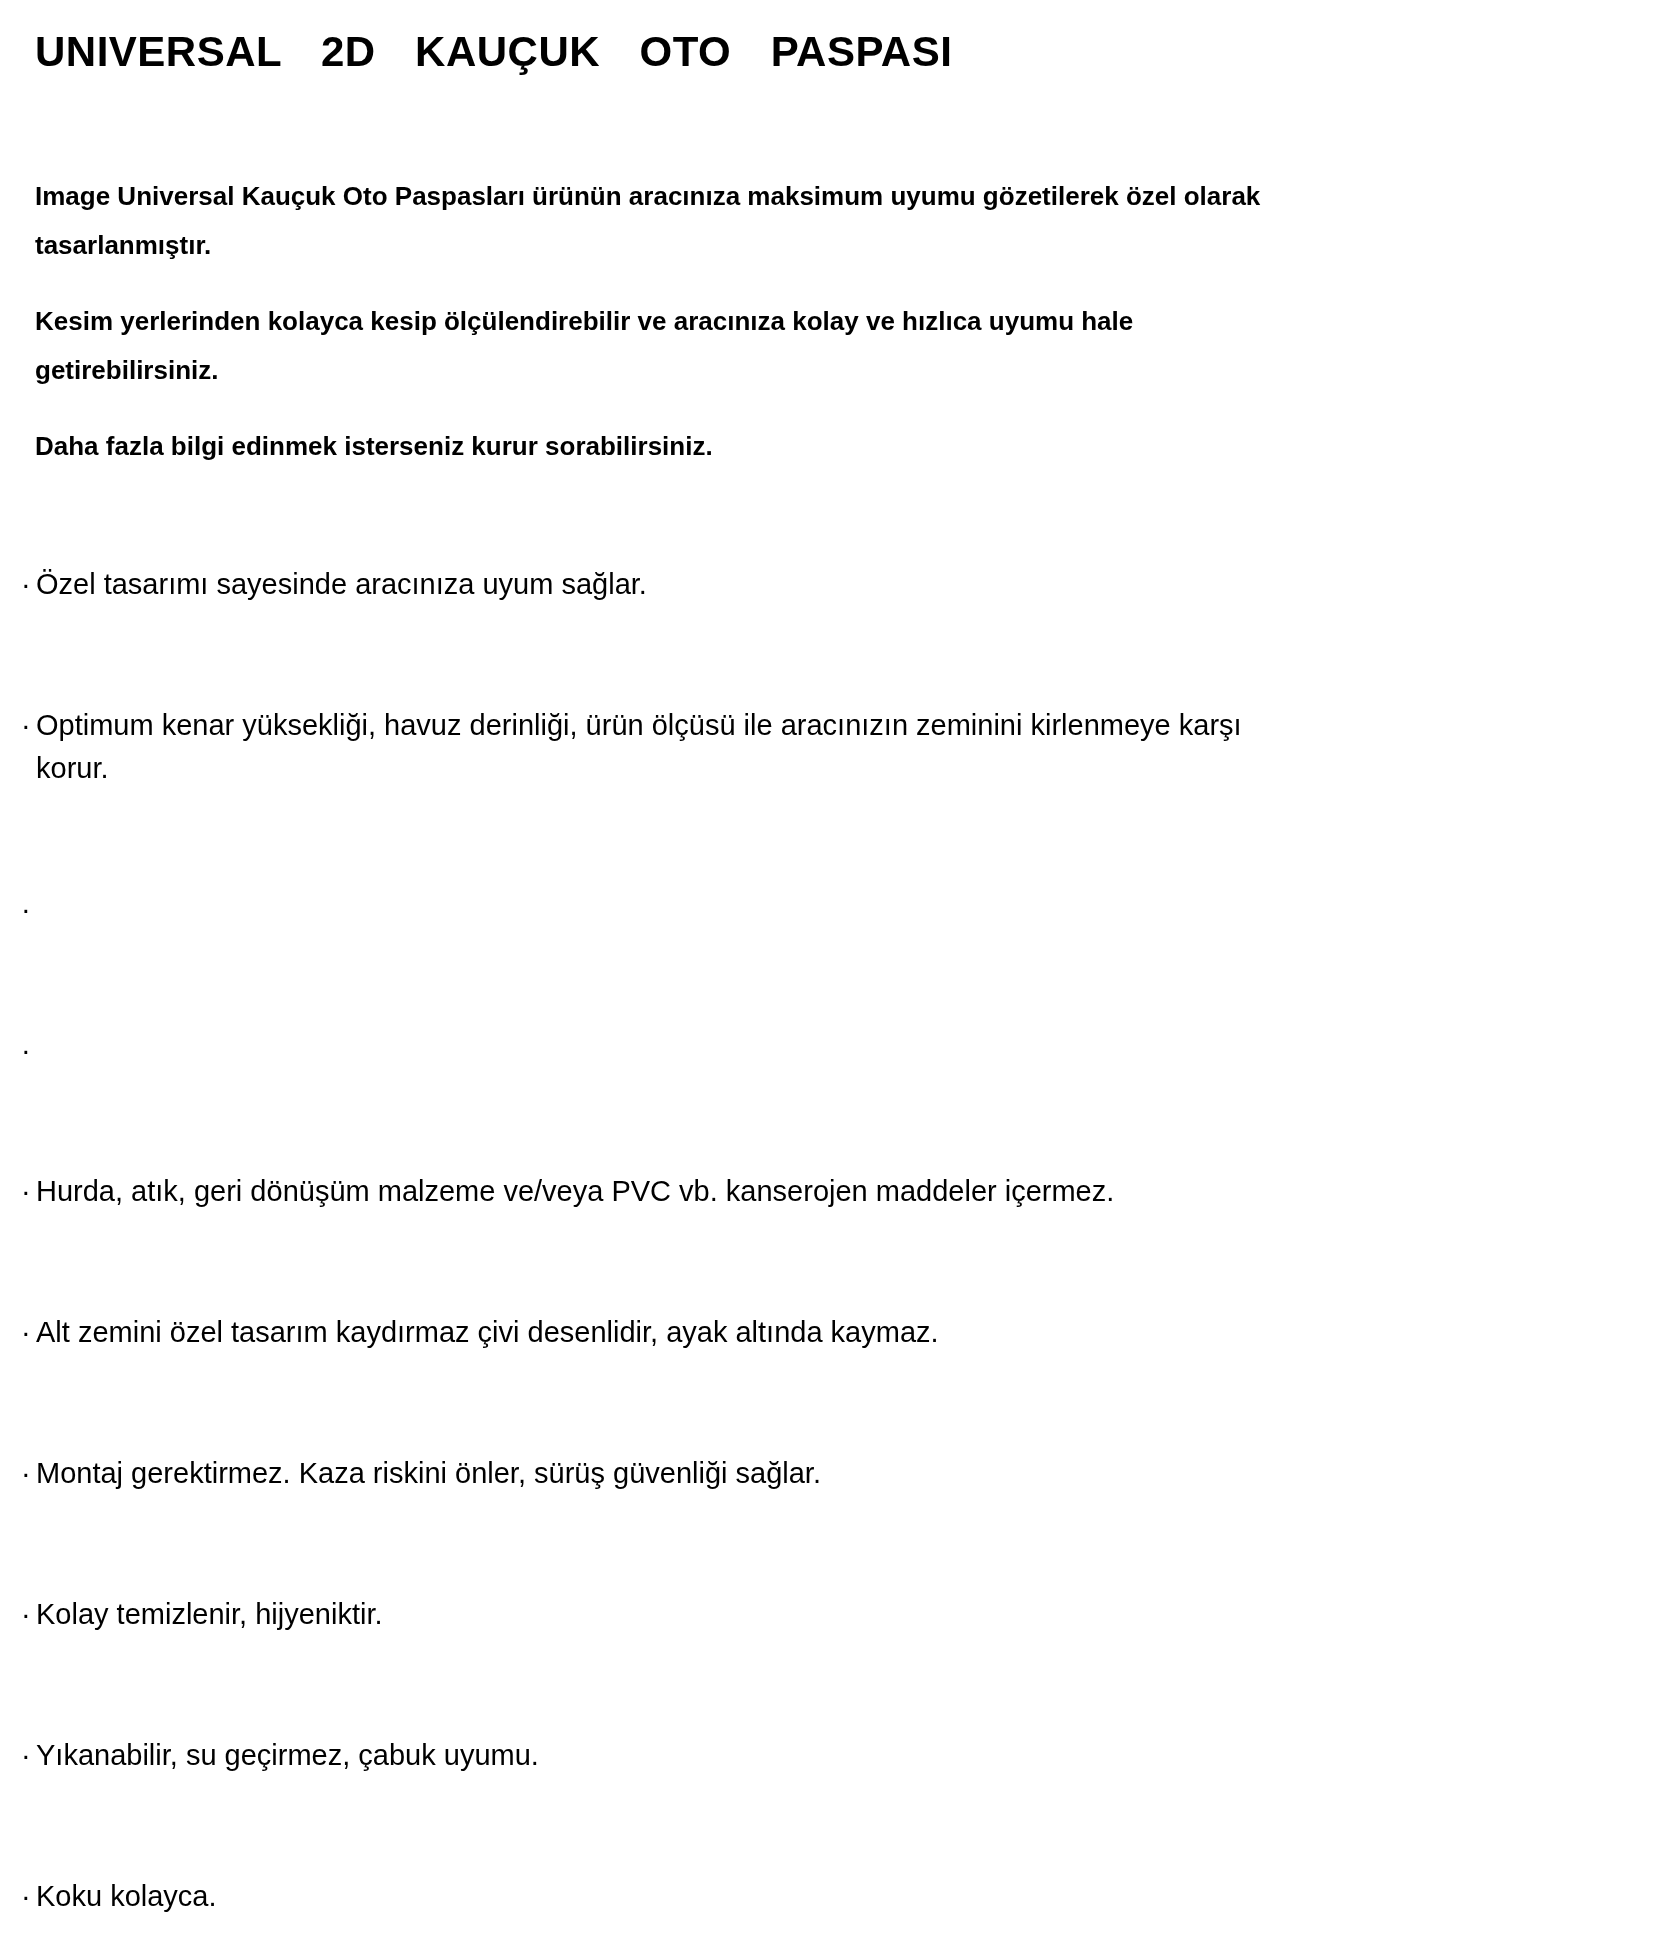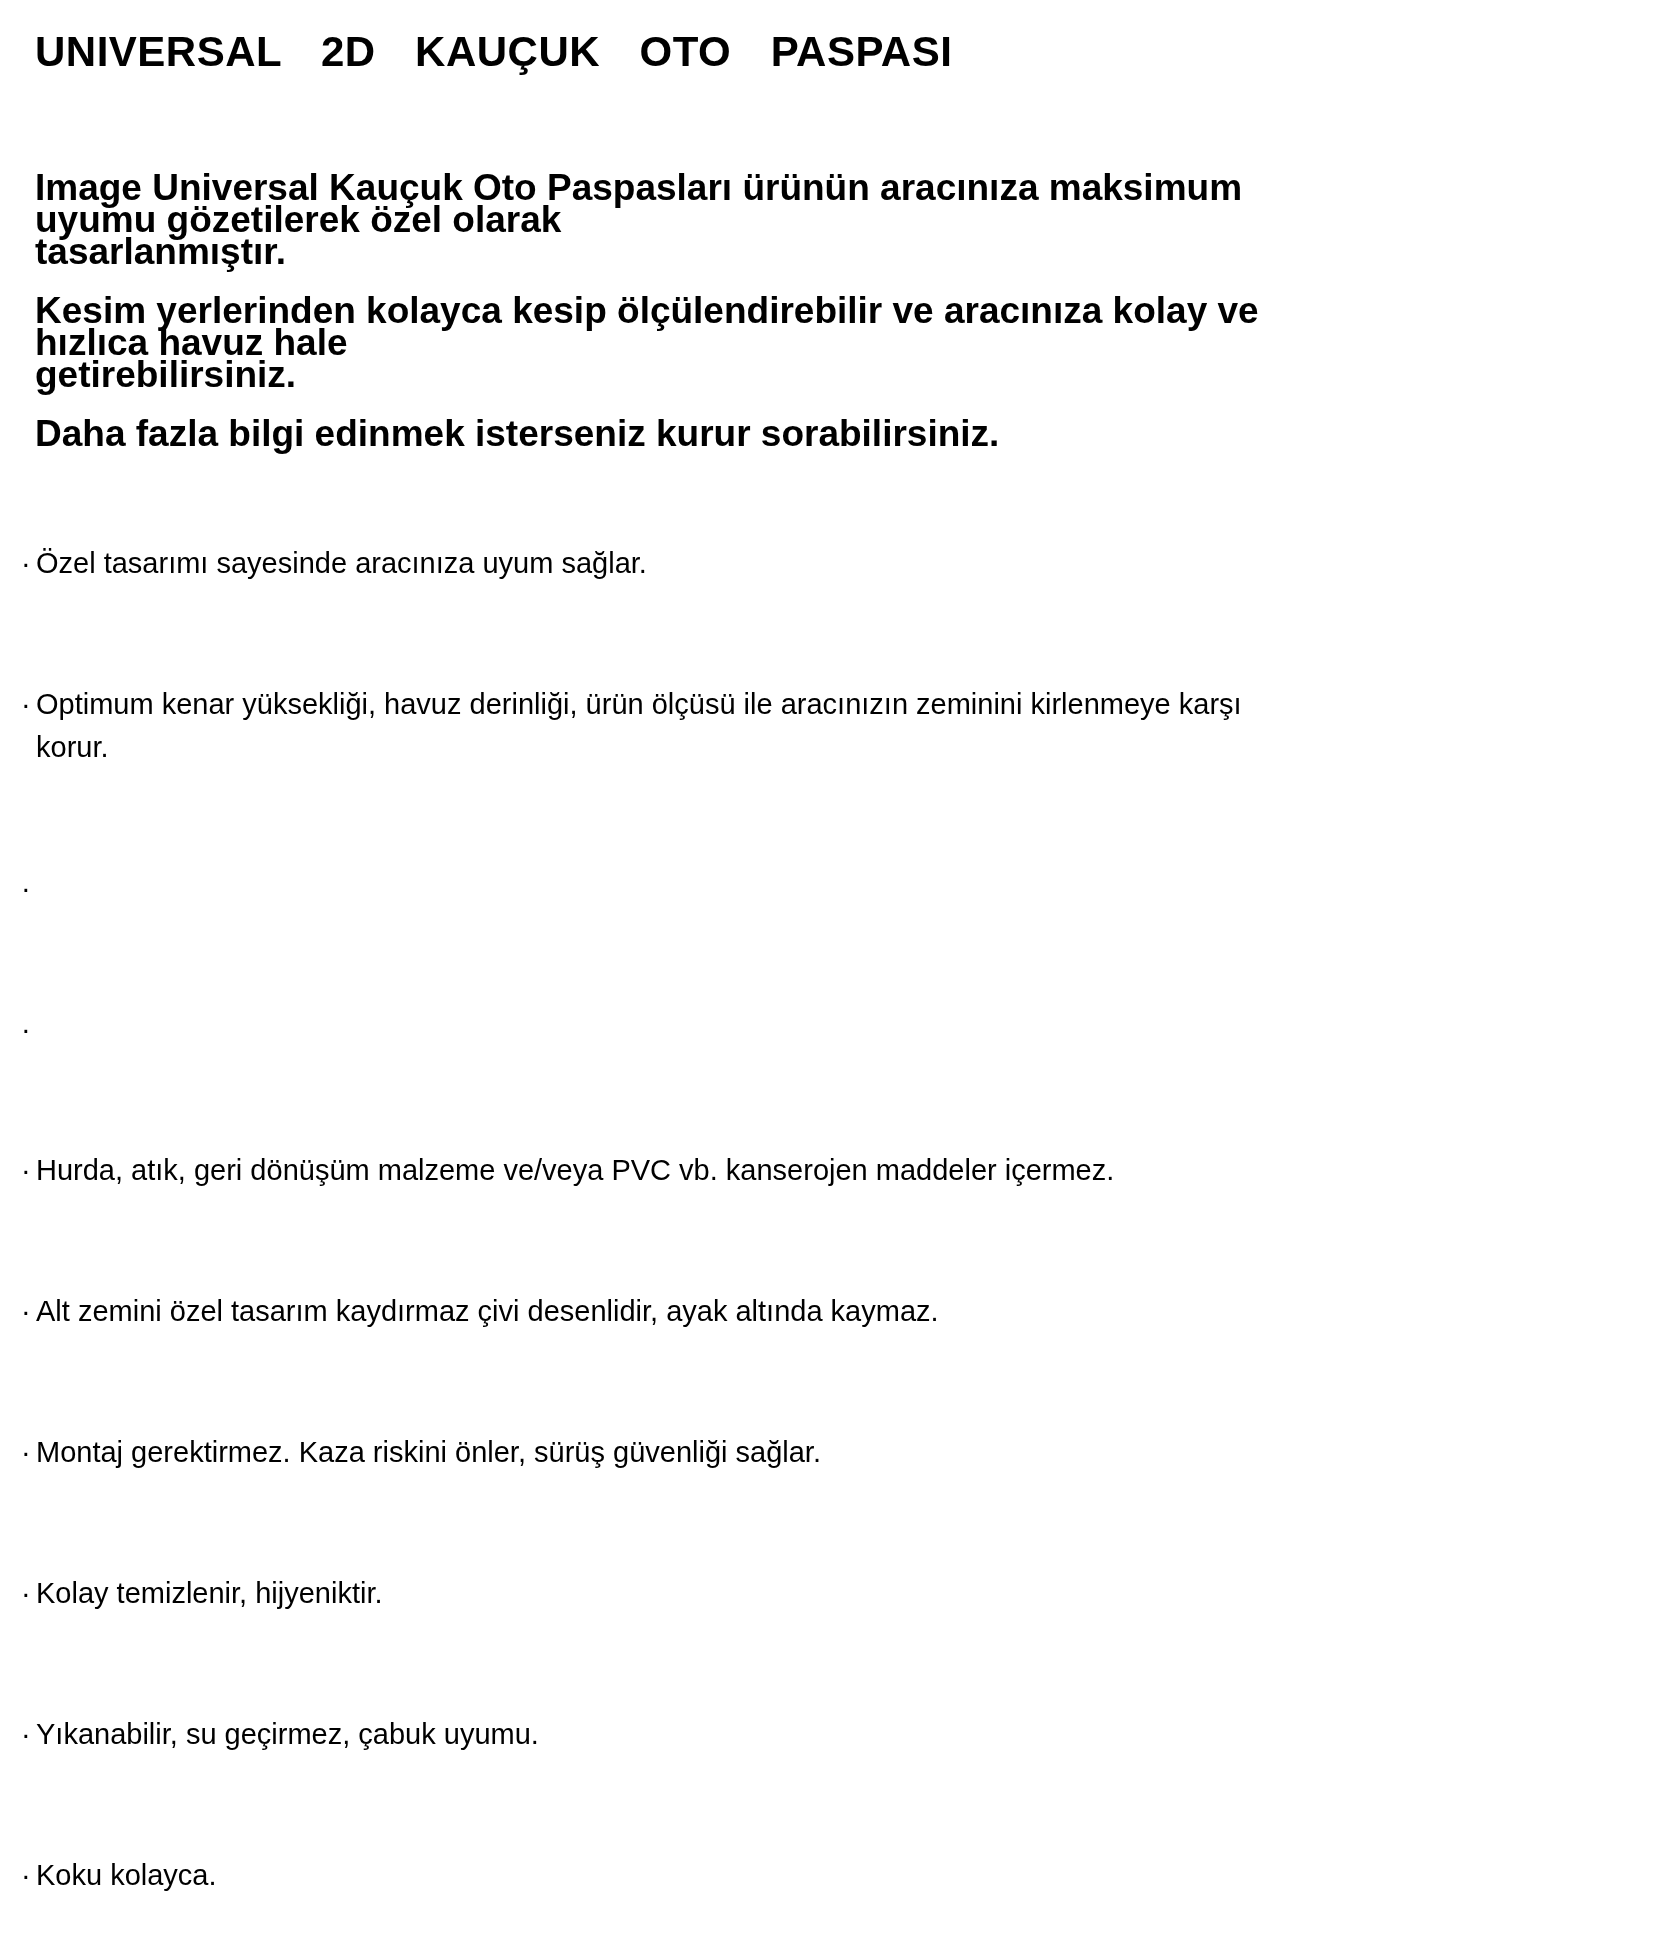--- a/index.html
+++ b/index.html
@@ -21,23 +21,23 @@
   .title {
     margin: 0 0 96px 0;
     font-size: 42px;
     font-weight: bold;
     letter-spacing: 0.5px;
     word-spacing: 0.65em;
     line-height: 1.15;
   }
   .intro {
     margin: 0 0 27px 0;
-    font-size: 37px;
+    font-size: 26px;
     font-weight: bold;
-    line-height: 32px;
+    line-height: 49px;
     white-space: pre-line;
     max-width: 1470px;
   }
   .bullets {
     margin-top: 92px;
   }
   .bullet {
     display: flex;
     align-items: flex-start;
     margin: 0 0 98px -14px;
@@ -63,21 +63,21 @@
 </style>
 </head>
 <body>
 
 <div class="page">
 
   <h1 class="title">UNIVERSAL 2D KAUÇUK OTO PASPASI</h1>
 
   <p class="intro">Image Universal Kauçuk Oto Paspasları ürünün aracınıza maksimum uyumu gözetilerek özel olarak
 tasarlanmıştır.</p>
-  <p class="intro">Kesim yerlerinden kolayca kesip ölçülendirebilir ve aracınıza kolay ve hızlıca havuz hale
+  <p class="intro">Kesim yerlerinden kolayca kesip ölçülendirebilir ve aracınıza kolay ve hızlıca uyumu hale
 getirebilirsiniz.</p>
   <p class="intro">Daha fazla bilgi edinmek isterseniz kurur sorabilirsiniz.</p>
 
   <div class="bullets">
 
     <div class="bullet">
       <span class="dot">·</span>
       <span class="bullet-text">Özel tasarımı sayesinde aracınıza uyum sağlar.</span>
     </div>
 

